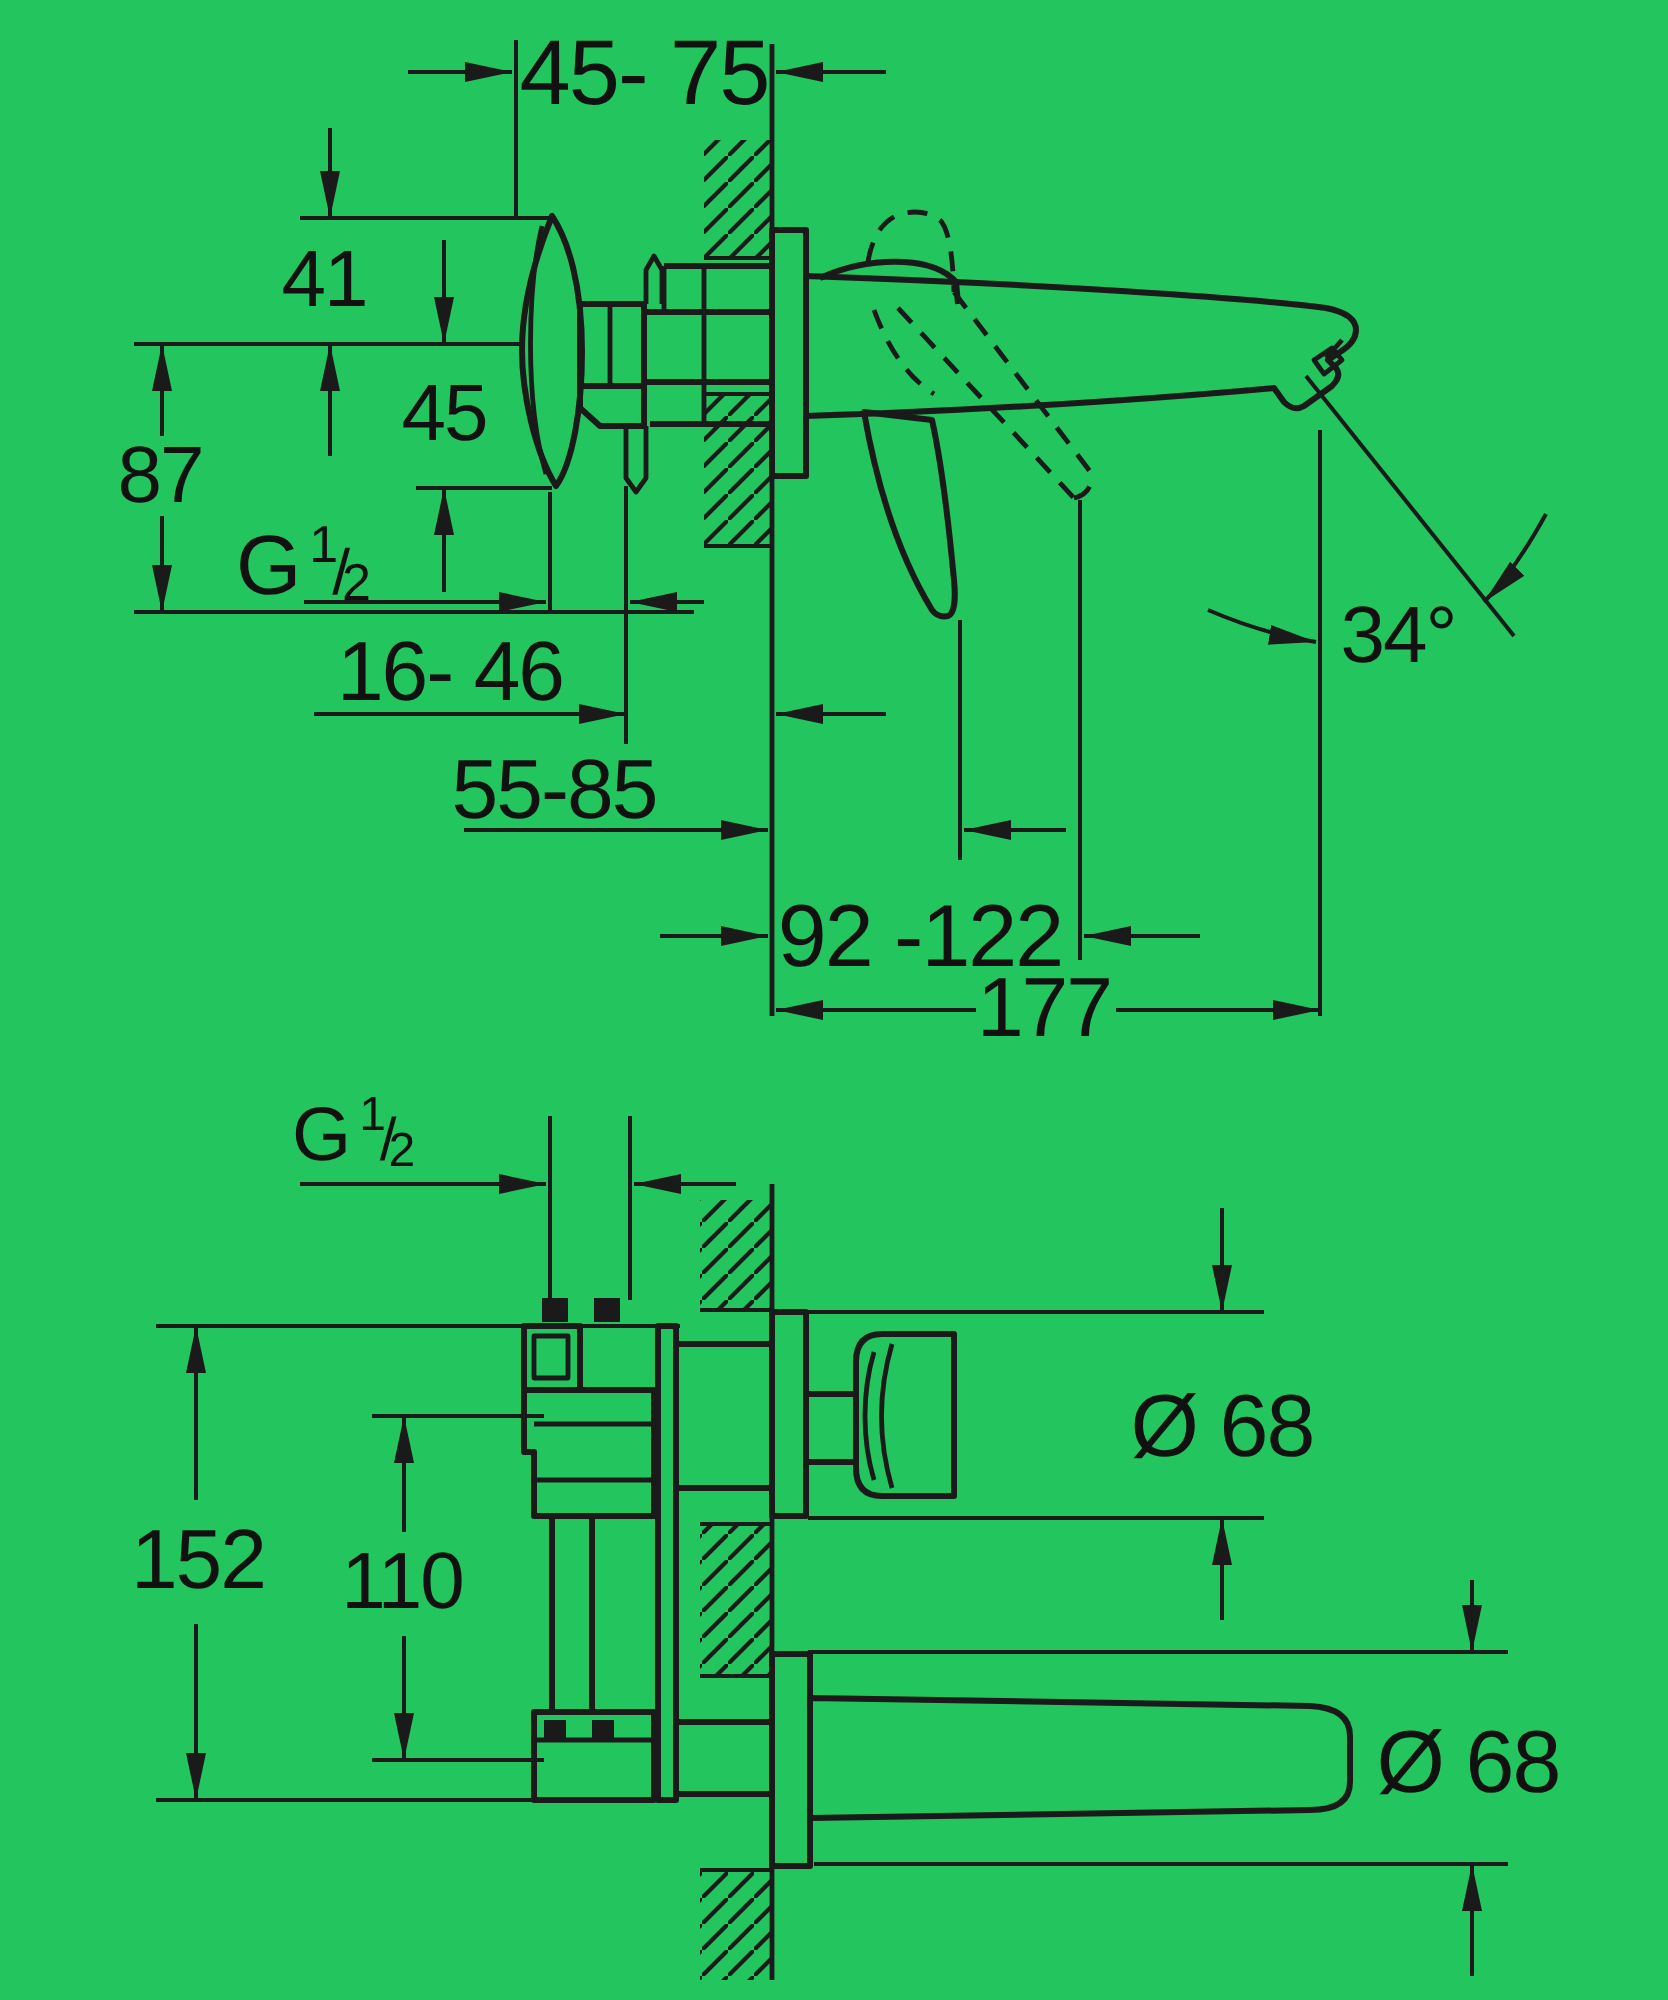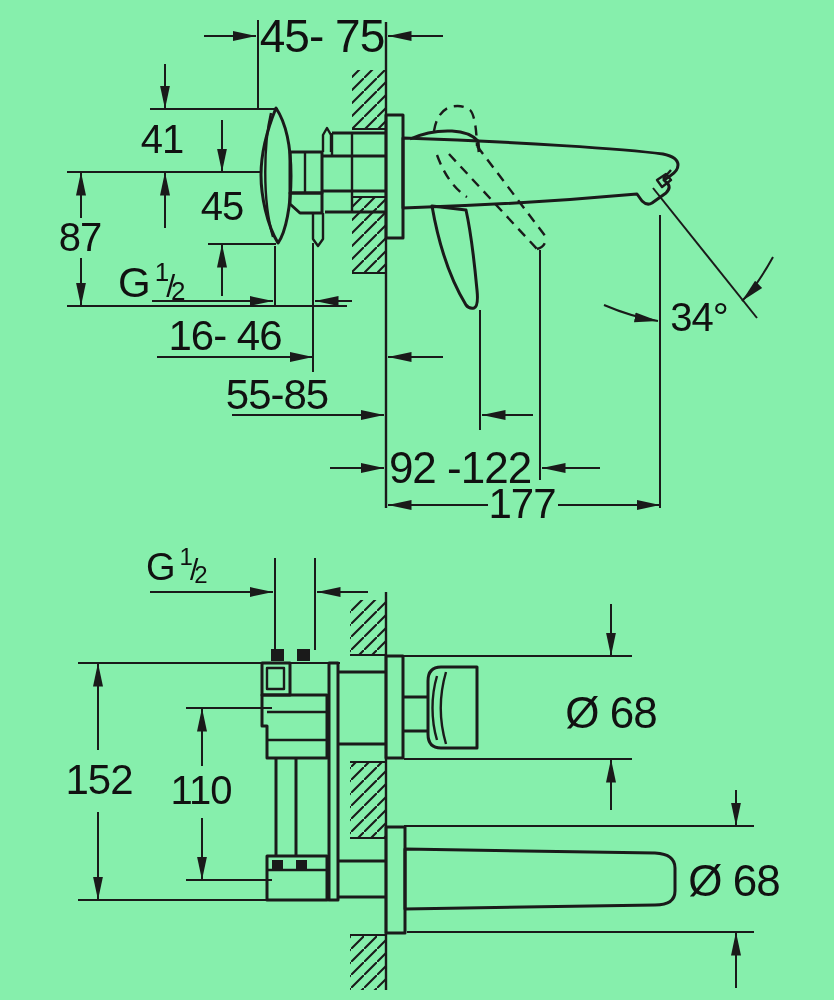--- a/index.html
+++ b/index.html
@@ -1,16 +1,16 @@
 <!DOCTYPE html>
 <html><head>
 <meta charset="utf-8">
 <style>
   html,body{margin:0;padding:0;background:#ffffff;}
-  .stage{width:834px;height:1000px;background:#86efac;position:relative;overflow:hidden;}
+  .stage{width:834px;height:1000px;background:#22c55e;position:relative;overflow:hidden;}
   svg{display:block;}
   svg text{
     font-family:"Liberation Sans","DejaVu Sans",sans-serif;
     fill:#111111;
     letter-spacing:-1px;
   }
   .o{stroke:#1a1a1a;stroke-width:3;fill:none;stroke-linejoin:round;}
   .o2{stroke:#1a1a1a;stroke-width:2.4;fill:none;stroke-linejoin:round;}
   .d{stroke:#1a1a1a;stroke-width:2;fill:none;}
   .dash{stroke:#1a1a1a;stroke-width:2.4;fill:none;stroke-dasharray:10 7;}

